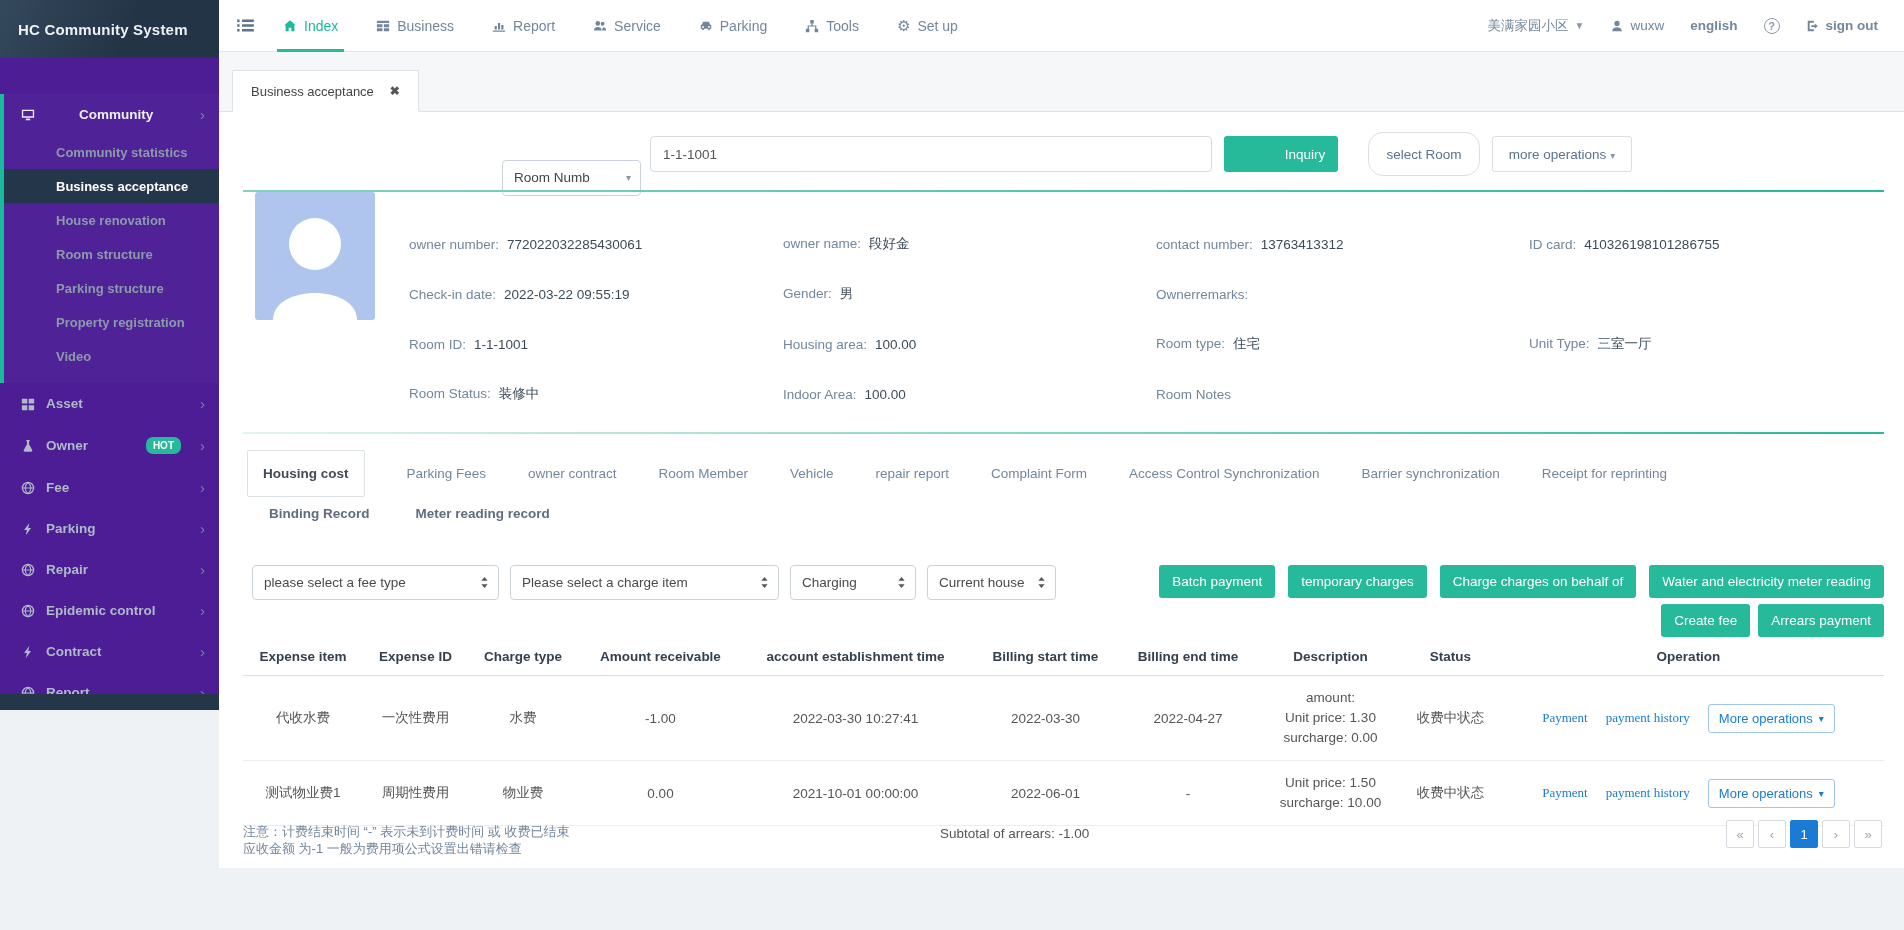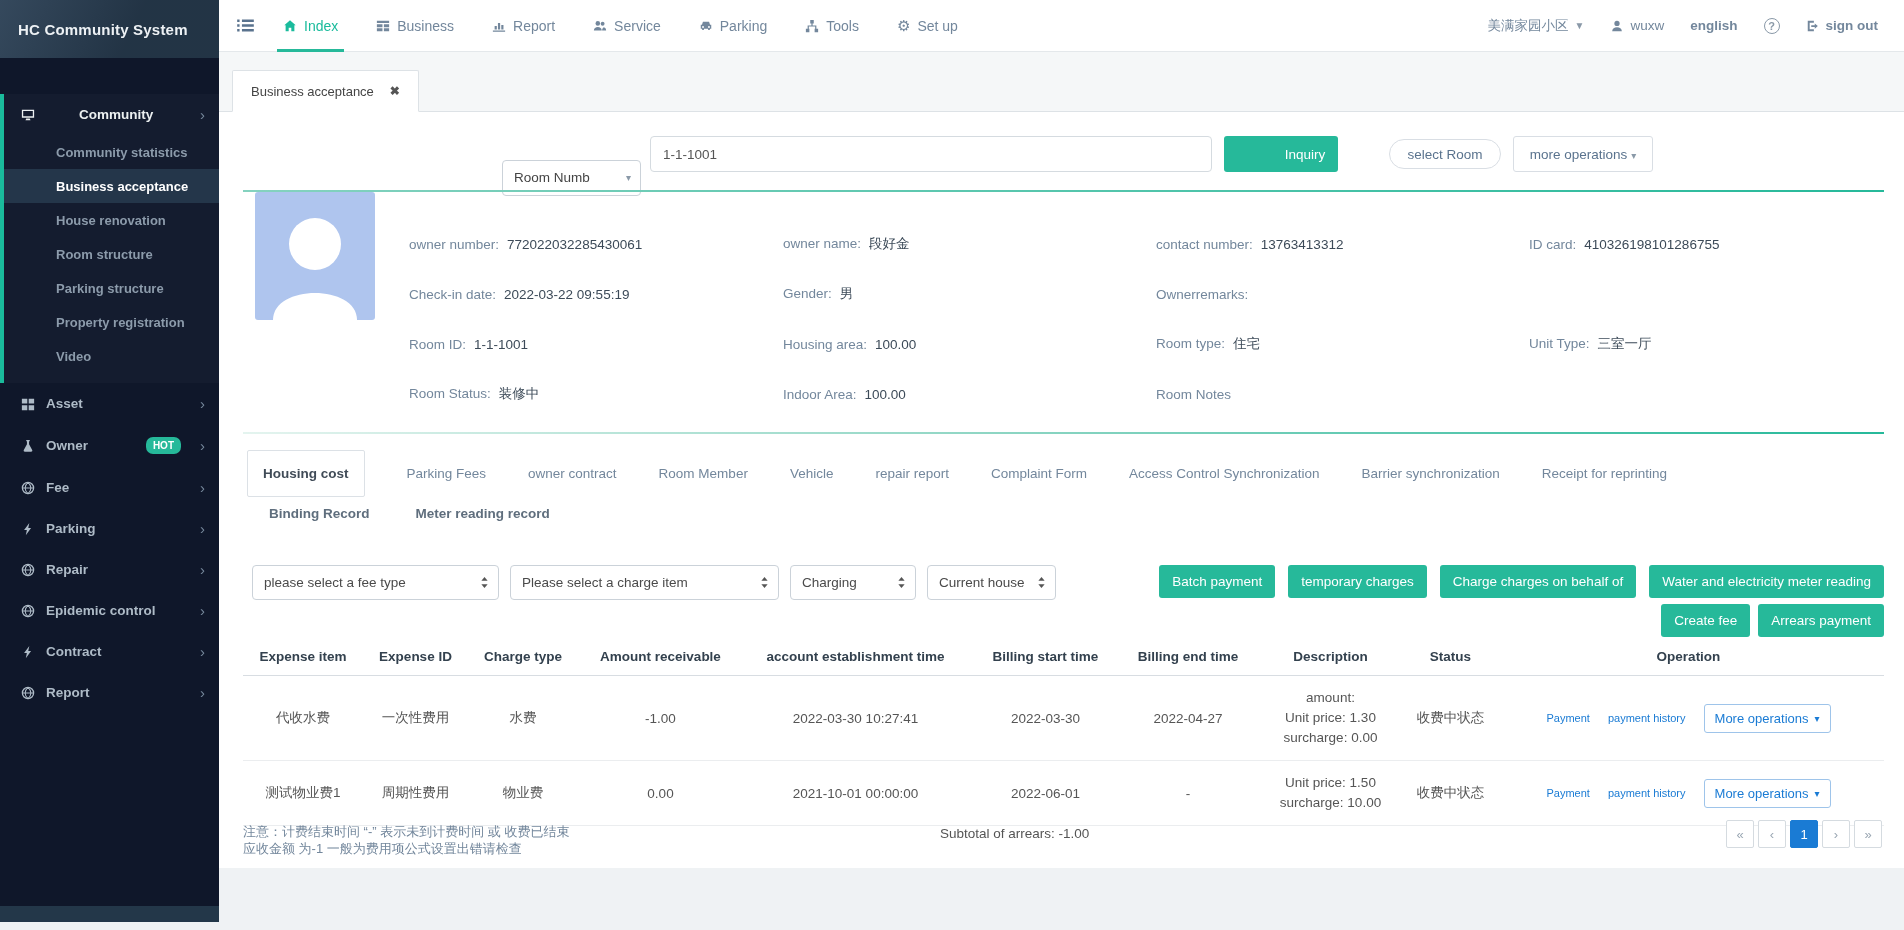--- a/index.html
+++ b/index.html
@@ -6,21 +6,21 @@
   html,body { width:1904px; height:930px; }
   body {
     position: relative; overflow: hidden;
     background: #EFF2F4;
     font-family: "Liberation Sans", sans-serif;
     color: #555;
   }
   .i { width:14px; height:14px; fill: currentColor; flex: none; }
 
   
-  .sidebar { position:absolute; left:0; top:0; width:219px; height:922px; background:#0f172a; color:#B3BFCB; z-index:5; }
+  .sidebar { position:absolute; left:0; top:0; width:219px; height:710px; background:#4c1d95; color:#B3BFCB; z-index:5; }
   .brand {
     height:58px; display:flex; align-items:center; padding-left:18px;
     color:#EDF1F4; font-weight:bold; font-size:15px; letter-spacing:.2px;
     background: linear-gradient(115deg, rgba(255,255,255,.05) 0%, rgba(0,0,0,.18) 60%), #2A3F54;
   }
   .menu { padding-top:36px; }
   .group { position:relative; }
   .group-row { display:flex; align-items:center; gap:11px; padding:13px 14px 13px 21px; font-size:13.5px; font-weight:bold; color:#AEBBC7; cursor:pointer; }
   .group-row .chev { margin-left:auto; color:#7documents?}
   .chev { margin-left:auto; color:#76889B; font-size:15px; line-height:1; font-weight:normal; }
@@ -57,21 +57,21 @@
 
   .search-row { position:absolute; top:24px; left:283px; display:flex; align-items:center; height:36px; }
   .fake-select { height:36px; border:1px solid #CBD2D9; border-radius:4px; background:#FFF; display:flex; align-items:center; justify-content:space-between; padding:0 9px 0 11px; font-size:13.5px; color:#444; cursor:pointer; }
   .sel-cat { width:139px;margin-top:47px; }
   .sel-cat span { overflow:hidden; white-space:nowrap; }
   .search-input { margin-left:9px; width:562px; height:36px; border:1px solid #D5DBE0; border-radius:4px; padding:0 12px; font-size:13.5px; color:#555; font-family:inherit; }
   .btn { border:none; border-radius:3px; font-size:13.5px; font-family:inherit; cursor:pointer; white-space:nowrap; }
   .btn-green { background:#26B99A; color:#FFF;padding-left:48px; }
   .btn-white { background:#FFF; border:1px solid #D9DEE4; color:#5A738E; }
   .inquiry { margin-left:12px; width:114px; height:36px; }
-  .select-room { margin-left:51px; width:112px; height:30px;border-radius:15px; }
+  .select-room { margin-left:30px; width:112px; height:44px;border-radius:15px; }
   .more-ops { margin-left:12px; width:140px; height:36px; }
 
   .sep1 { position:absolute; top:78px; left:24px; width:1641px; height:2px; background:linear-gradient(to right,#85D2BF,#26B99A); }
   .avatar { position:absolute; top:80px; left:36px; width:120px; height:128px; background:#AFC5EE; border-radius:3px; overflow:hidden; }
   .info-grid { position:absolute; top:107px; left:190px; right:20px; display:grid; grid-template-columns:374px 373px 373px auto; grid-auto-rows:50px; align-items:center; font-size:13.5px; }
   .info-grid .lbl { color:#73879C; margin-right:8px; }
   .info-grid .val { color:#3C4A58; }
 
   .sep2 { position:absolute; top:320px; left:24px; width:1641px; height:2px; background:linear-gradient(to right,#E4F4EF 0%,#8FD6C4 45%,#26B99A 100%); }
 
@@ -86,21 +86,21 @@
   .dcaret { fill:#555; flex:none; margin-left:8px; }
   .actions1 { position:absolute; top:453px; right:20px; display:flex; gap:13px; }
   .actions1 .btn, .actions2 .btn { height:33px; padding:8px 13px; }
   .actions2 { position:absolute; top:492px; right:20px; display:flex; gap:8px; }
 
   table.fee { position:absolute; top:528px; left:24px; width:1641px; border-collapse:collapse; table-layout:fixed; }
   table.fee th { font-size:13.5px; color:#33414E; padding:9px 4px 11px; border-bottom:1px solid #D8DDE2; text-align:center; white-space:nowrap; }
   table.fee td { font-size:13.5px; color:#555; padding:12px 4px; text-align:center; vertical-align:middle; border-bottom:1px solid #EBEDEF; }
   .desc-line { line-height:20px; }
   .ops { display:flex; align-items:center; justify-content:center; gap:18px; }
-  .oplink { color:#1A7BD4; text-decoration:none; font-size:11px; cursor:pointer; white-space:nowrap; }
+  .oplink { color:#1A7BD4; text-decoration:none; font-size:13px; cursor:pointer; white-space:nowrap;font-family:Liberation Serif, serif; }
   .btn-more { background:#FFF; border:1px solid #9EC4EA; color:#1A7BD4; border-radius:3px; padding:6px 10px; font-size:13px; display:flex; align-items:center; gap:6px; }
   .btn-more .caret { color:#1A7BD4; }
 
   .footnotes { position:absolute; top:711px; left:24px; font-size:13px; color:#73879C; line-height:17px; }
   .subtotal { position:absolute; top:714px; left:721px; font-size:13.5px; color:#555; }
   .pagination { position:absolute; top:708px; right:22px; display:flex; gap:4px; }
   .page-btn { min-width:28px; height:28px; border:1px solid #D5DBE0; background:#FFF; border-radius:2px; display:flex; align-items:center; justify-content:center; font-size:13px; color:#9AA7B3; cursor:pointer; }
   .page-btn.active { background:#1A7BD4; border-color:#1A7BD4; color:#FFF; }
 </style>
 </head>

